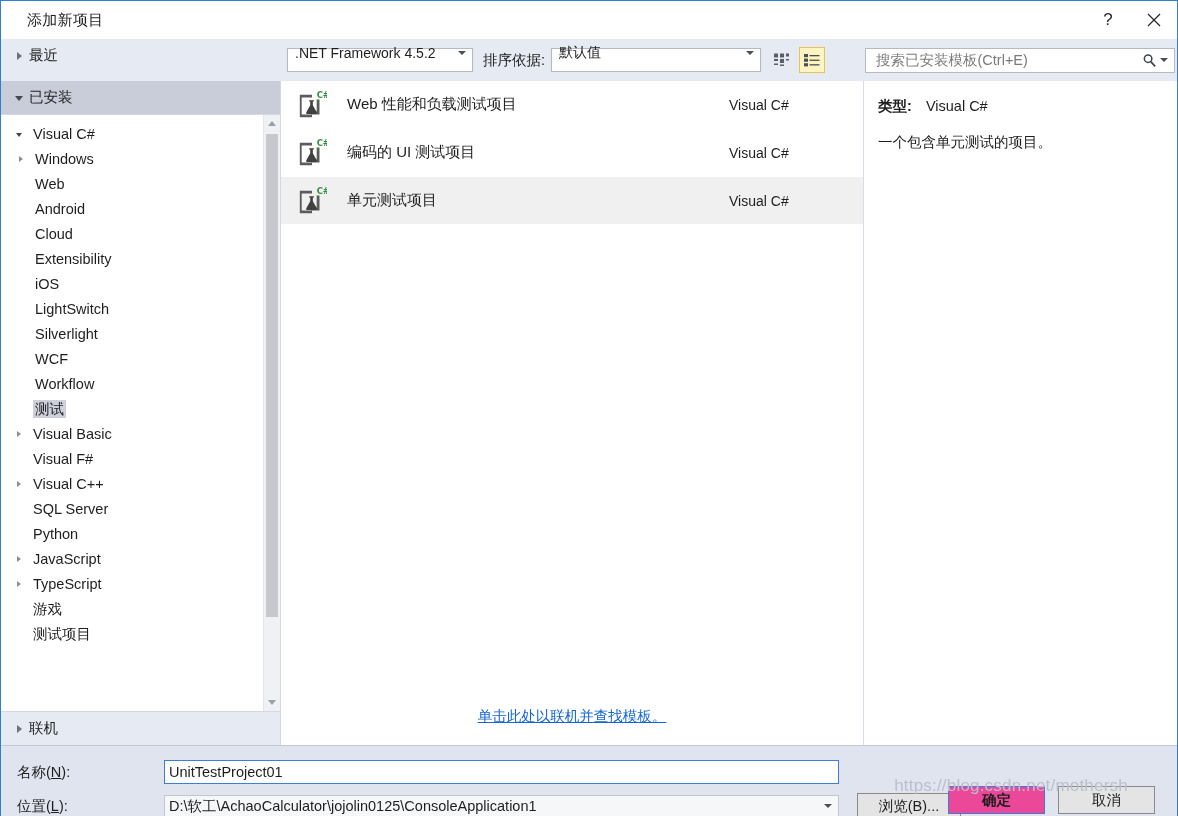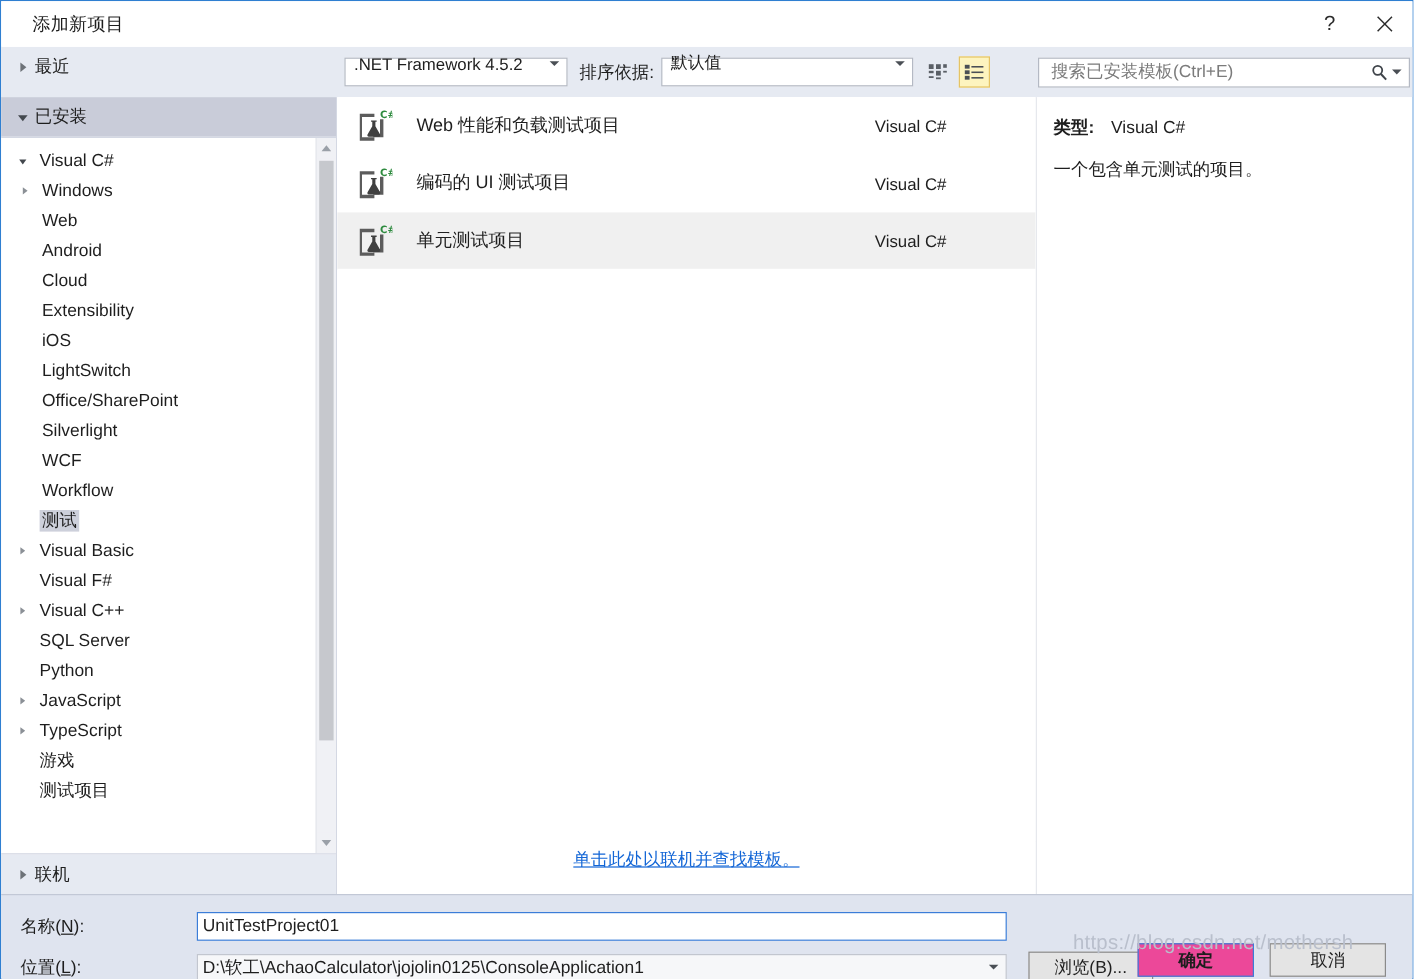--- a/index.html
+++ b/index.html
@@ -588,24 +588,20 @@
               <div class="tree-item lvl1">
                 <span class="arrow"></span>
                 <span class="lbl">iOS</span>
               </div>
               <div class="tree-item lvl1">
                 <span class="arrow"></span>
                 <span class="lbl">LightSwitch</span>
               </div>
               <div class="tree-item lvl1">
                 <span class="arrow"></span>
-                <span class="lbl">Office/SharePoint</span>
-              </div>
-              <div class="tree-item lvl1">
-                <span class="arrow"></span>
                 <span class="lbl">Silverlight</span>
               </div>
               <div class="tree-item lvl1">
                 <span class="arrow"></span>
                 <span class="lbl">WCF</span>
               </div>
               <div class="tree-item lvl1">
                 <span class="arrow"></span>
                 <span class="lbl">Workflow</span>
               </div>

